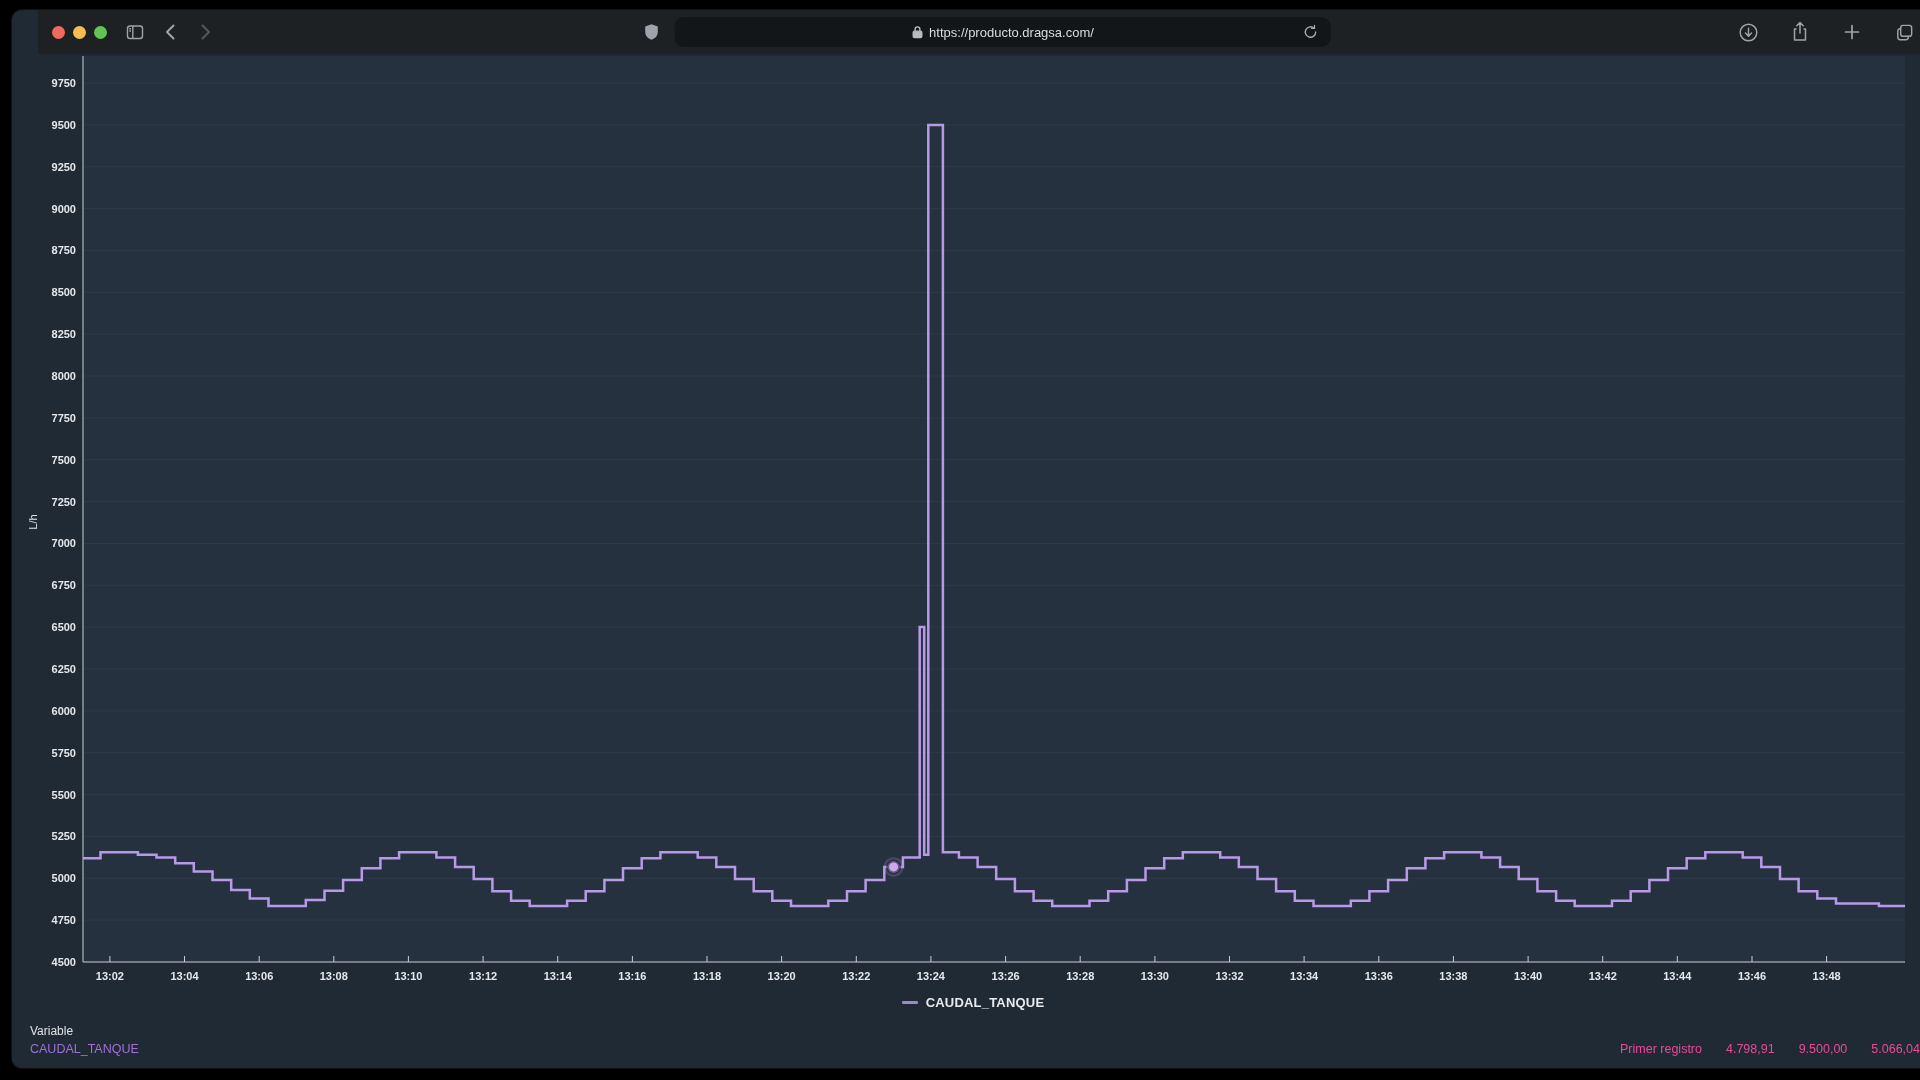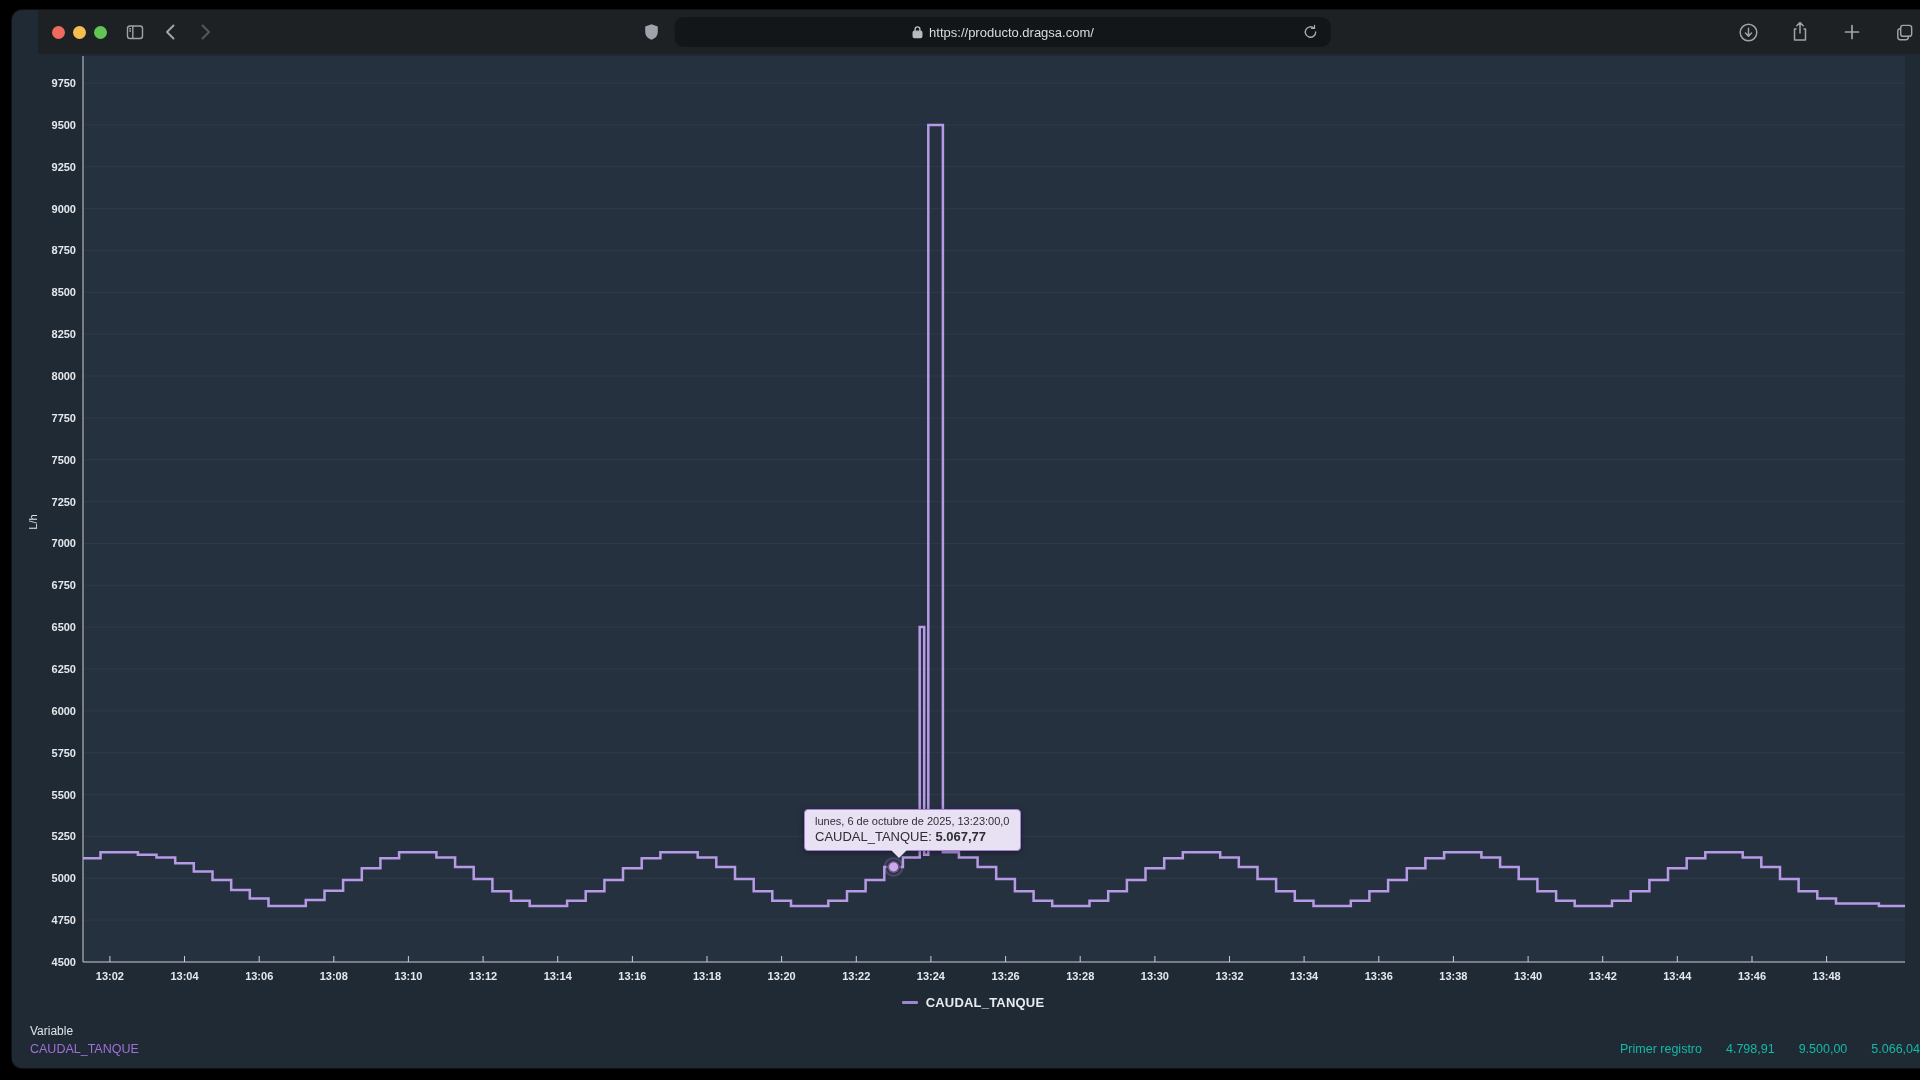--- a/index.html
+++ b/index.html
@@ -40,21 +40,21 @@
   .tooltip .tt-val{font-size:13px;}
   .tooltip .tt-val b{font-weight:bold;}
   .tooltip .tt-arrow{position:absolute;left:86px;bottom:-8px;width:0;height:0;
     border-left:8px solid transparent;border-right:8px solid transparent;
     border-top:8px solid #e8e0f3;}
   
   .footer-left{position:absolute;left:18px;bottom:10px;line-height:18px;}
   .footer-left .f-var{color:#dfe3e8;font-size:12px;font-weight:normal;}
   .footer-left .f-name{color:#a06fd8;font-size:12.5px;}
   .footer-right{position:absolute;right:14px;bottom:12px;display:flex;gap:24px;
-    color:#14b8a6;font-size:12.5px;align-items:baseline;}
+    color:#ec4899;font-size:12.5px;align-items:baseline;}
 </style>
 </head>
 <body>
 
 <div class="window">
 
   <div class="toolbar">
     <div class="traffic">
       <button class="tl red"></button>
       <button class="tl yellow"></button>
@@ -248,28 +248,20 @@
         <circle cx="881.6" cy="812.9" r="10" fill="rgba(183,154,230,0.22)"></circle>
         <circle cx="881.6" cy="812.9" r="6" fill="#cba9ee" stroke="rgba(25,22,38,0.55)" stroke-width="3"></circle>
         </g>
       </svg>
 
     <div class="legend">
       <span class="dash"></span>
       <span class="lbl">CAUDAL_TANQUE</span>
     </div>
 
-    <div class="tooltip">
-      <div class="tt-date">lunes, 6 de octubre de 2025, 13:23:00,0</div>
-      <div class="tt-val">
-        <span>CAUDAL_TANQUE:</span>
-        <b>5.067,77</b>
-      </div>
-      <div class="tt-arrow"></div>
-    </div>
 
     <div class="footer-left">
       <div class="f-var">Variable</div>
       <div class="f-name">CAUDAL_TANQUE</div>
     </div>
 
     <div class="footer-right">
       <span>Primer registro</span>
       <span>4.798,91</span>
       <span>9.500,00</span>

